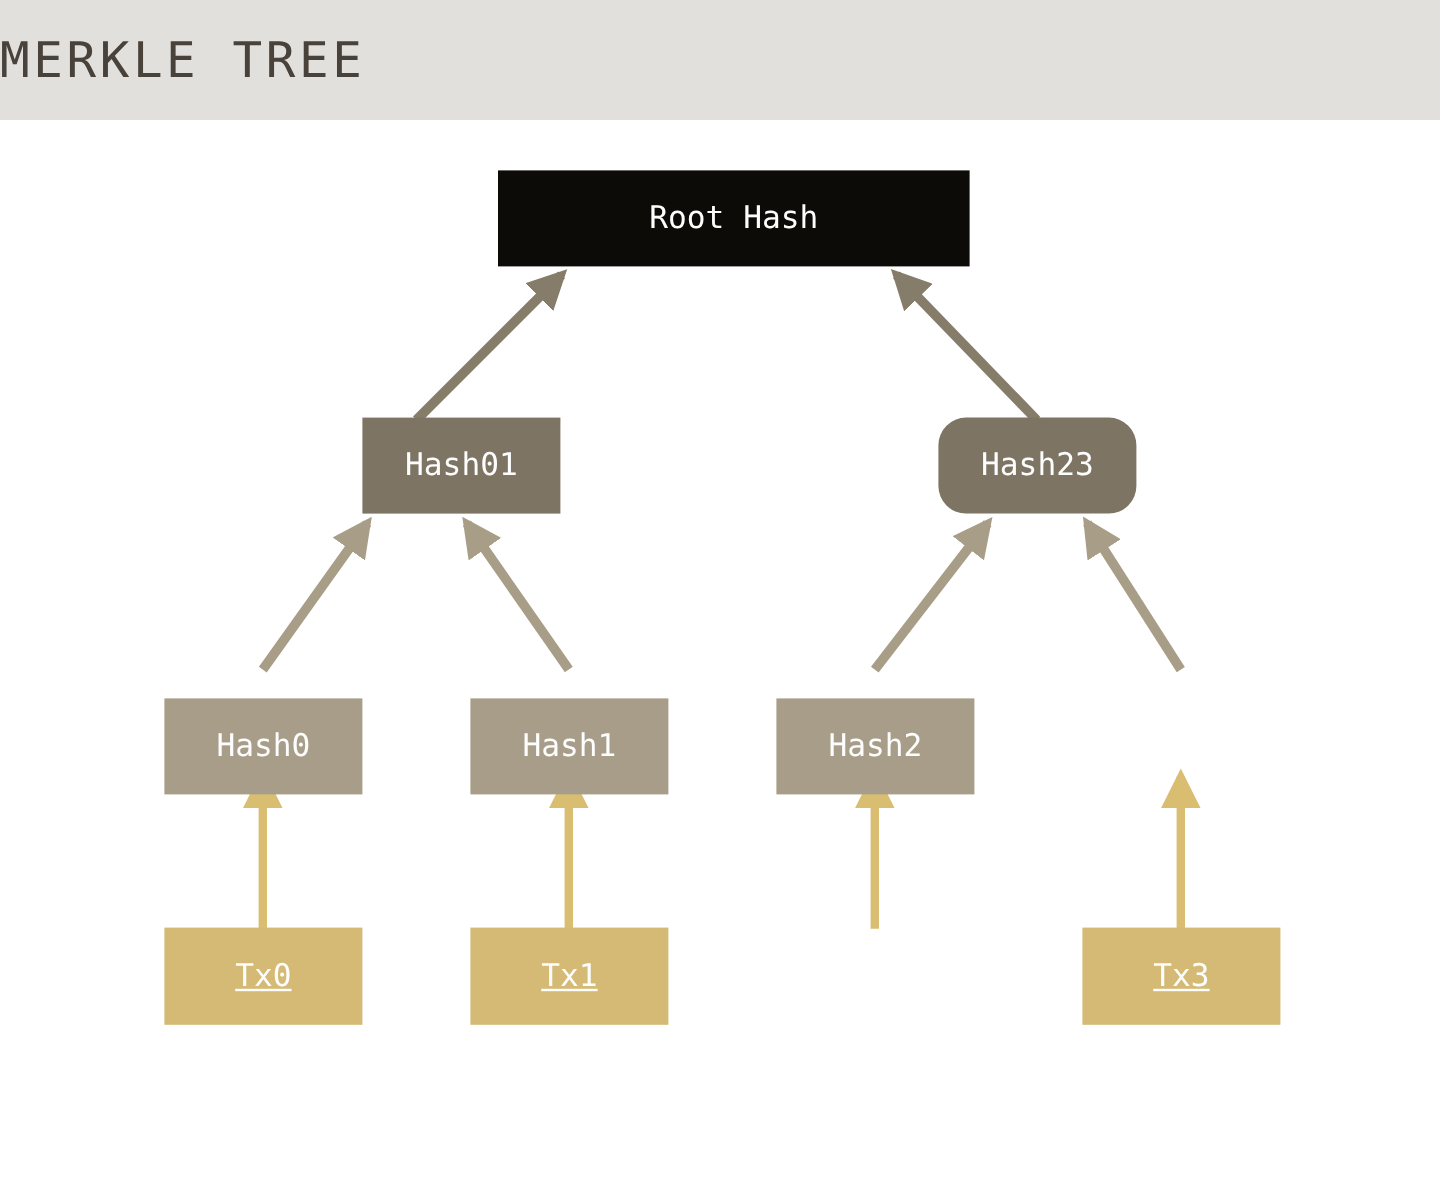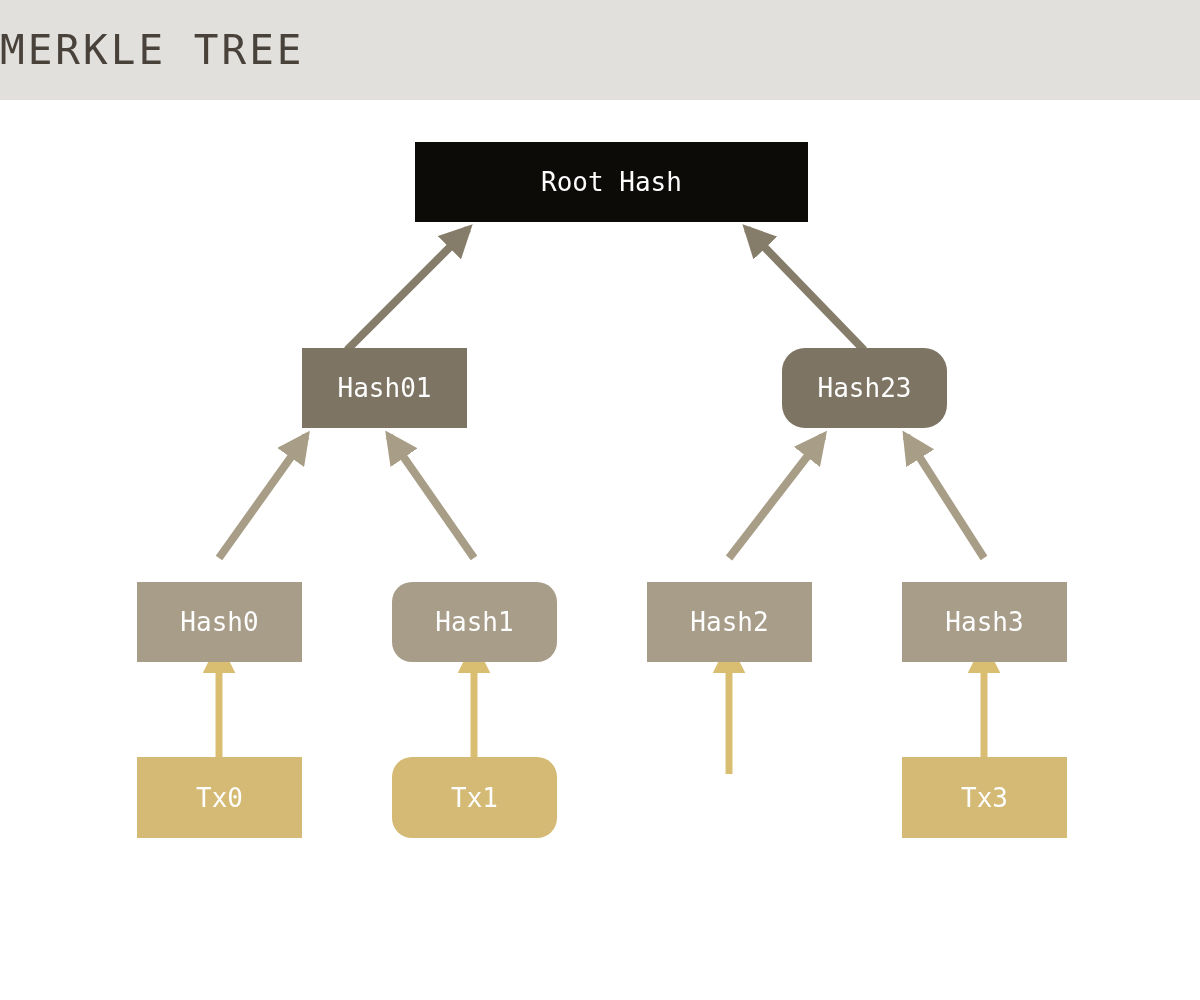--- a/index.html
+++ b/index.html
@@ -67,27 +67,28 @@
   .node-mid {
     width: 165px; height: 80px; top: 248px;
     background: var(--mid_box, #7d7463);
   }
   .node-hash {
     width: 165px; height: 80px; top: 458px;
     background: var(--hash_box, #a79d89);
     margin-top: 24px;
   }
   .node-tx {
-    width: 165px; height: 81px; top: 657px;
+    width: 165px; height: 81px; top: 673px;
     background: var(--tx_box, #d4ba74);
+    text-decoration: underline;
   }
   .pos-hash01 { left: 265px; margin-left: 37px; }
   .pos-hash23 { left: 782px; border-radius: 23px; }
   .pos-col1 { left: 137px; }
-  .pos-col2 { left: 392px; border-radius: 20px; }
+  .pos-col2 { left: 392px; }
   .pos-col3 { left: 647px; }
   .pos-col4 { left: 902px; }
 </style>
 </head>
 <body>
 
 <div class="header">
   <div class="title">MERKLE TREE</div>
 </div>
 
@@ -133,23 +134,20 @@
 
   <div class="node node-hash pos-col1">
     <span>Hash0</span>
   </div>
   <div class="node node-hash pos-col2">
     <span>Hash1</span>
   </div>
   <div class="node node-hash pos-col3">
     <span>Hash2</span>
   </div>
-  <div class="node node-hash pos-col4">
-    <span>Hash3</span>
-  </div>
 
   <div class="node node-tx pos-col1">
     <span>Tx0</span>
   </div>
   <div class="node node-tx pos-col2">
     <span>Tx1</span>
   </div>
   <div class="node node-tx pos-col4">
     <span>Tx3</span>
   </div>

